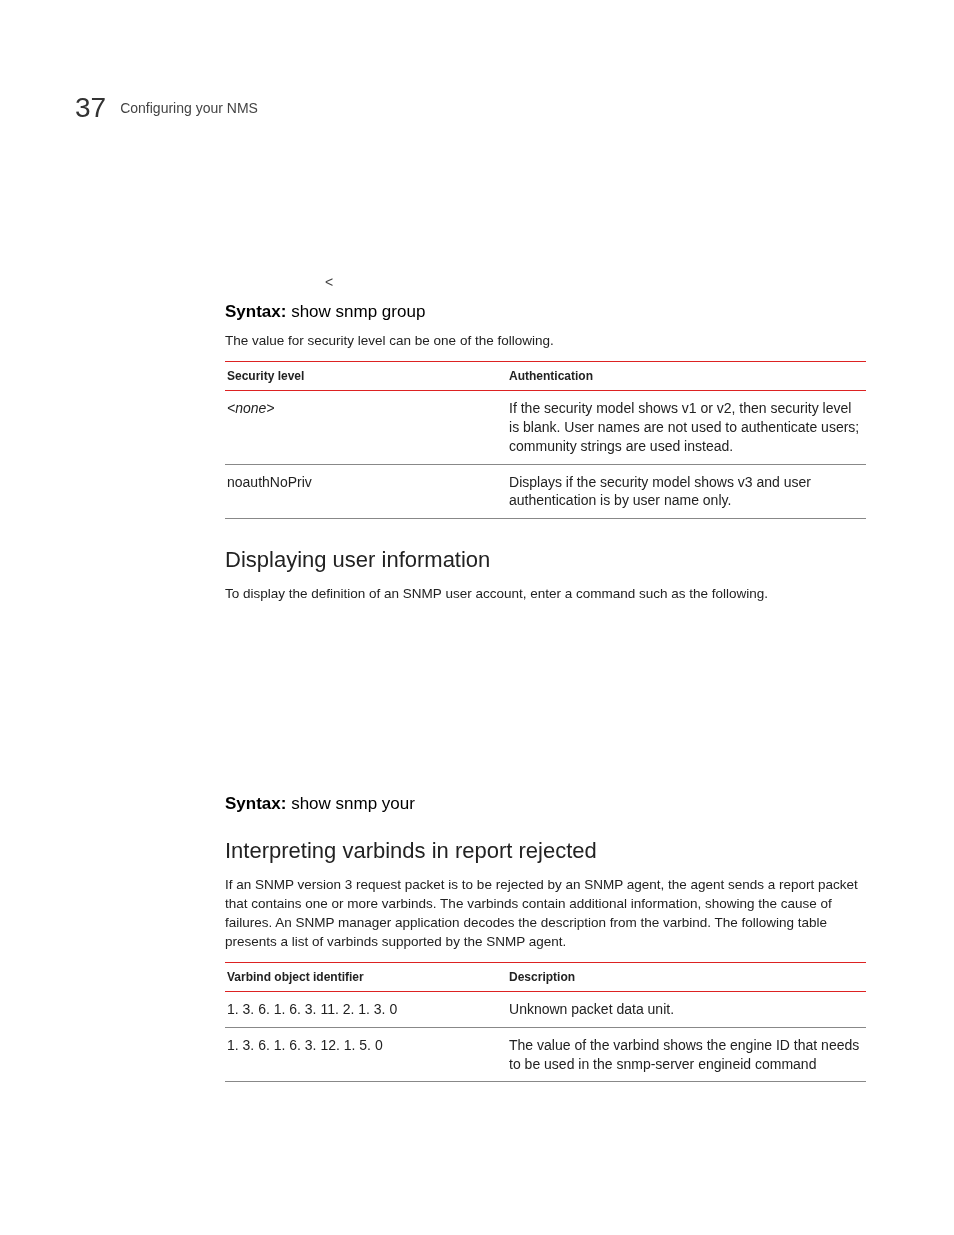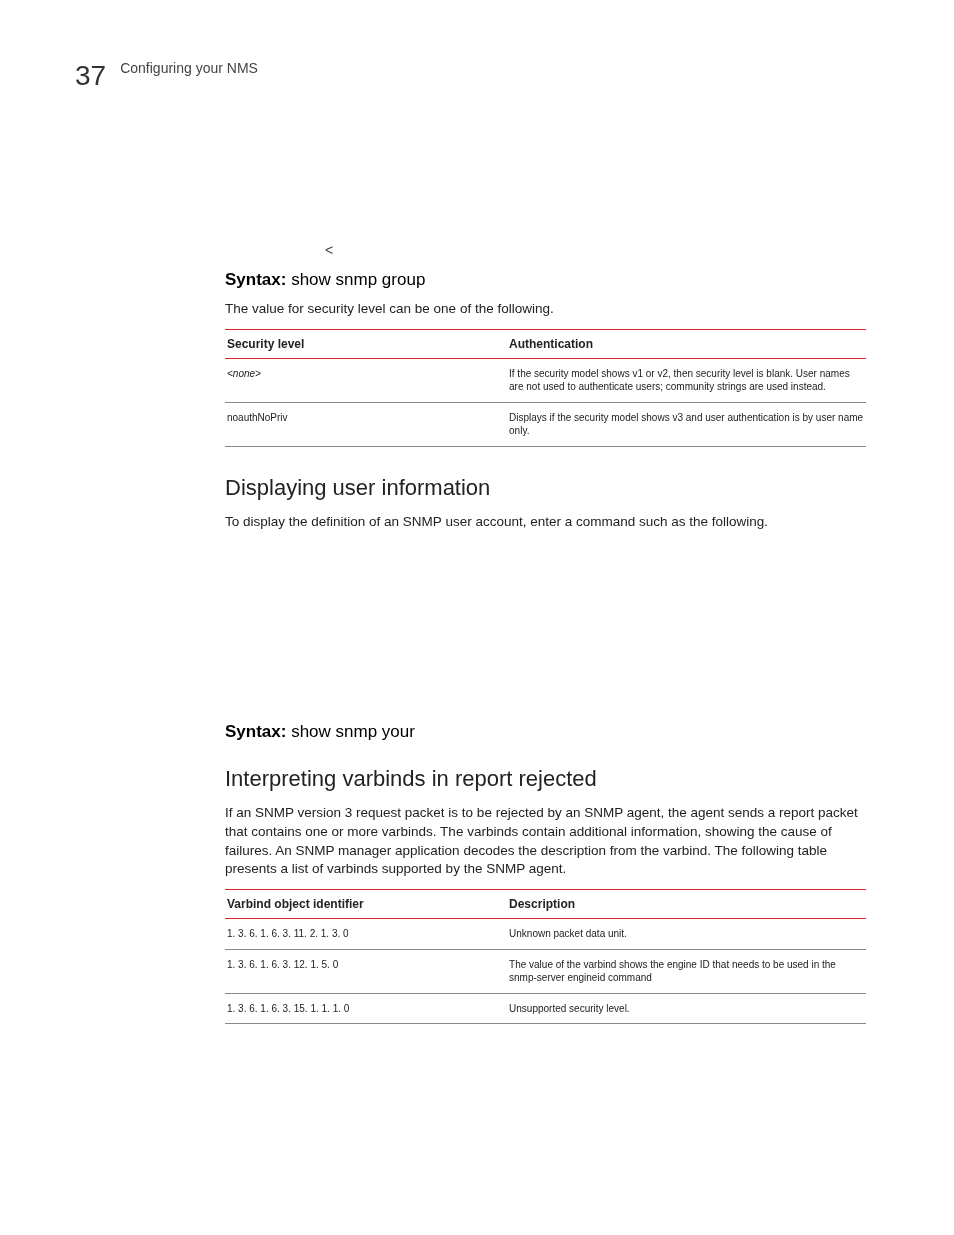--- a/index.html
+++ b/index.html
@@ -8,23 +8,24 @@
     font-family: Arial, Helvetica, sans-serif;
     color: #222;
     background: #fff;
     width: 954px;
   }
   .page {
     padding: 60px 88px 60px 75px;
   }
   .header {
     display: flex;
-    align-items: flex-start;
+    align-items: center;
     gap: 14px;
     margin-bottom: 150px;
+    margin-top: 32px;
   }
   .header .pageno {
     font-size: 28px;
     color: #333;
     font-weight: 400;
     font-family: Arial, sans-serif;
   }
   .header .title {
     font-size: 14px;
     color: #444;
@@ -70,21 +71,21 @@
     font-size: 12px;
     padding: 7px 2px 7px 2px;
     color: #222;
   }
   table th:first-child, table td:first-child {
     width: 44%;
   }
   table tbody td {
     padding: 8px 2px 8px 2px;
     vertical-align: top;
-    font-size: 10px;
+    font-size: 14px;
     line-height: 1.35;
     color: #222;
   }
   table tbody tr {
     border-bottom: 0.5px solid #888;
   }
   .italic {
     font-style: italic;
   }
   h2 {
@@ -160,21 +161,17 @@
       </thead>
       <tbody>
         <tr>
           <td>1. 3. 6. 1. 6. 3. 11. 2. 1. 3. 0</td>
           <td>Unknown packet data unit.</td>
         </tr>
         <tr>
           <td>1. 3. 6. 1. 6. 3. 12. 1. 5. 0</td>
           <td>The value of the varbind shows the engine ID that needs to be used in the snmp-server engineid command</td>
         </tr>
-        <tr>
-          <td>1. 3. 6. 1. 6. 3. 15. 1. 1. 1. 0</td>
-          <td>Unsupported security level.</td>
-        </tr>
       </tbody>
     </table>
 
   </div>
 </div>
 
 </body></html>

